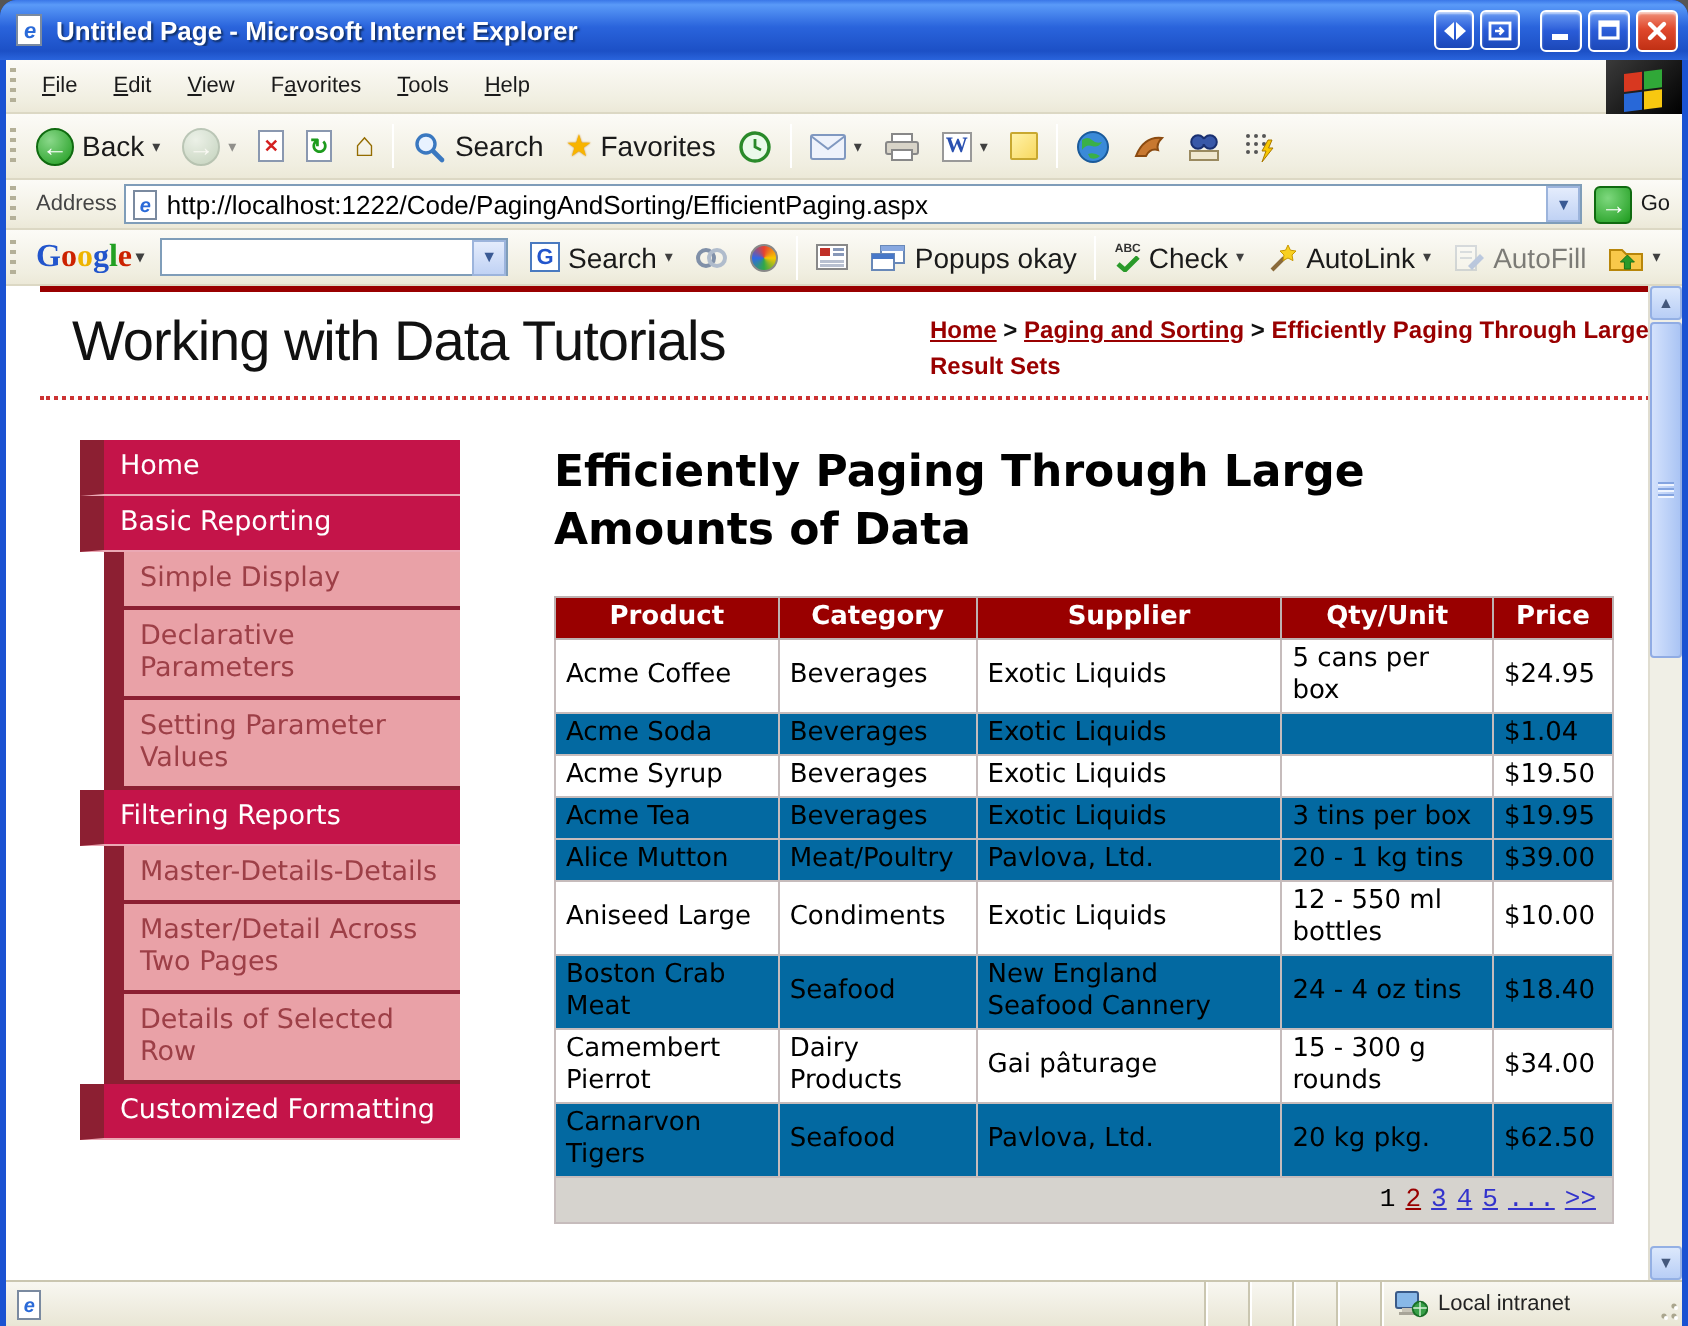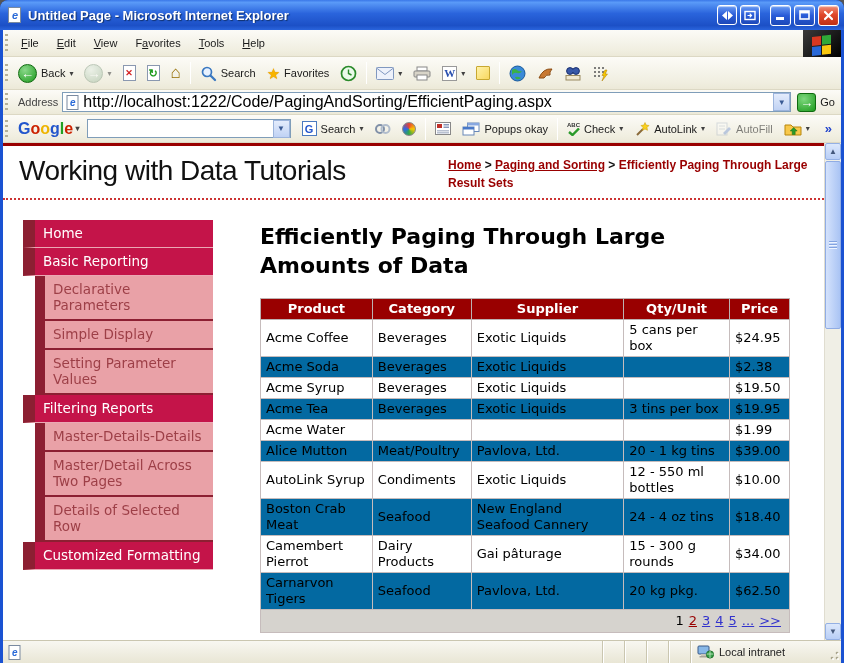--- a/index.html
+++ b/index.html
@@ -28,21 +28,21 @@
     display:flex; align-items:center; font-size:11px; color:#1a1a1a; position:relative; }
   .grip { width:3px; height:18px; margin:0 4px 0 2px; flex:none;
     background:repeating-linear-gradient(180deg,#b4b098 0 2px, transparent 2px 5px); }
   .menubar { height:27px; }
   .menu-item { padding:3px 9px; cursor:default; }
   .flagblock { position:absolute; right:0; top:0; width:38px; height:27px;
     background:linear-gradient(135deg,#3a3a3a,#000); display:flex; align-items:center; justify-content:center; }
   .toolbar { height:33px; gap:1px; padding-right:4px; }
   .tb-btn { display:flex; align-items:center; gap:4px; padding:3px 5px; border-radius:3px; white-space:nowrap; }
   .tb-btn.disabled { opacity:.55; }
-  .tb-lab { font-size:11px; }
+  .tb-lab { font-size:14px; }
   .tb-dd { font-size:8px; color:#404040; }
   .tb-sep { width:1px; height:22px; background:#c8c4ae; border-right:1px solid #fff; margin:0 3px; flex:none; }
   .tb-ic { display:inline-flex; align-items:center; justify-content:center; }
 
   .tb-circ { width:19px; height:19px; border-radius:50%; display:inline-flex; align-items:center;
     justify-content:center; color:#fff; font-size:13px; font-weight:bold; }
   .tb-circ-green { background:radial-gradient(circle at 35% 30%,#8ad88a,#1d9b1d); border:1px solid #0f6a0f; }
   .tb-circ-gray  { background:radial-gradient(circle at 35% 30%,#e4eee4,#a0bca0); border:1px solid #8aa08a; }
   .tb-doc { width:13px; height:16px; background:#fff; border:1px solid #8a98b0;
     display:inline-flex; align-items:center; justify-content:center; }
@@ -51,43 +51,43 @@
     font-family:"Liberation Serif", serif; }
   .tb-note { width:14px; height:14px; background:linear-gradient(135deg,#fff2a8,#f8d860);
     border:1px solid #c8a830; display:inline-block; border-radius:1px; }
   .tb-swirl { width:14px; height:14px; border-radius:50%; display:inline-block;
     background:conic-gradient(#e84030,#f8c800,#30a848,#3068e8,#e84030); border:1px solid #888; }
 
   .addressbar { height:25px; gap:4px; }
   .addr-label { color:#444; margin-left:2px; }
   .addr-box { flex:1; height:20px; background:#fff; border:1px solid #7f9db9; display:flex;
     align-items:center; padding-left:3px; gap:3px; }
-  .addr-input { flex:1; border:none; outline:none; font-size:16px; font-family:"Liberation Sans",sans-serif;
+  .addr-input { flex:1; border:none; outline:none; font-size:13px; font-family:"Liberation Sans",sans-serif;
     height:16px; color:#000; background:transparent; }
   .dd-btn { width:17px; height:18px; flex:none; background:linear-gradient(180deg,#e4ecfc,#c0d2f4);
     border:1px solid #9cb4dc; display:flex; align-items:center; justify-content:center;
     font-size:8px; color:#3a5a94; }
   .go-btn { display:flex; align-items:center; gap:4px; padding:0 6px 0 2px; }
   .go-box { width:19px; height:19px; border-radius:3px; color:#fff; font-weight:bold; font-size:13px;
     background:radial-gradient(circle at 35% 30%,#7ed87e,#1d9b1d); border:1px solid #0f6a0f;
     display:inline-flex; align-items:center; justify-content:center; }
 
   .googlebar { height:28px; gap:2px; }
-  .g-logo { font-family:Liberation Sans, sans-serif; font-weight:bold; font-size:16px; letter-spacing:0;
+  .g-logo { font-family:Liberation Serif, serif; font-weight:bold; font-size:16px; letter-spacing:0;
     padding:0 2px 0 4px; display:flex; align-items:center; }
   .g-input-box { width:212px; height:19px; background:#fff; border:1px solid #7f9db9; display:flex;
     align-items:center; margin:0 4px; }
   .g-input { flex:1; border:none; outline:none; height:15px; font-size:12px; background:transparent; }
   .gbox { width:15px; height:15px; background:#fff; border:1px solid #4a7ac0; color:#2255cc;
     font-weight:bold; font-size:11px; display:inline-flex; align-items:center; justify-content:center; }
   .more-chev { color:#2244cc; font-weight:bold; font-size:13px; padding:0 4px; }
 
   
   .viewport { flex:1; margin:0 3px; background:#fff; position:relative; overflow:hidden; }
-  .pagearea { position:absolute; left:0; top:0; width:821px; height:100%; overflow:hidden;
+  .pagearea { position:absolute; left:17px; top:0; width:821px; height:100%; overflow:hidden;
     font-family:"DejaVu Sans", sans-serif; }
   .page-top-line { height:3px; background:#990000; }
   .page-header { display:flex; justify-content:space-between; padding:6px 16px 6px 16px;
     border-bottom:2px dotted #cc3333; align-items:flex-start; }
   .site-title { font-family:"Liberation Sans",sans-serif; font-weight:400; font-size:28px; color:#111;
     margin-top:3px; letter-spacing:-0.5px; }
   .breadcrumb { width:360px; flex:none; font-weight:bold; font-size:12px; line-height:1.5;
     color:#111; padding-top:4px; font-family:"Liberation Sans",sans-serif; }
   .bc-link { color:#990000; text-decoration:underline; cursor:pointer; }
   .bc-sep { color:#111; }
@@ -103,21 +103,21 @@
 
   .main { margin-left:47px; width:540px; }
   .main-heading { font-weight:bold; font-size:22px; line-height:29px; color:#000; width:480px;
     margin:2px 0 18px 0; }
   table.grid { border-collapse:collapse; width:530px; font-size:13px; line-height:16px; }
   .grid th { background:#990000; color:#fff; font-weight:bold; text-align:center; padding:2px 4px;
     border:1px solid #bdb2b2; white-space:nowrap; }
   .grid td { border:1px solid #c6bcbc; padding:2px 5px; color:#000; vertical-align:middle; }
   .grid td:last-child { white-space:nowrap; }
   .grid tr.alt td { background:#0369a1; }
-  .grid .pager-cell { background:#d6d3ce; text-align:right; padding:3px 8px; }
+  .grid .pager-cell { background:#d6d3ce; text-align:right; padding:3px 8px;font-family:Liberation Mono, monospace; }
   .pg-cur { color:#000; margin-left:5px; }
   .pg-link { color:#3333cc; text-decoration:underline; cursor:pointer; margin-left:5px; }
   .pg-link.visited { color:#990000; }
 
   
   .scrollbar { position:absolute; right:0; top:0; bottom:0; width:17px; background:#f0efe6;
     border-left:1px solid #e0ddd0; display:flex; flex-direction:column; }
   .sc-btn { height:17px; flex:none; background:linear-gradient(180deg,#dce8fc,#b8cef6);
     border:1px solid #94b0e4; border-radius:2px; display:flex; align-items:center; justify-content:center;
     color:#44587c; font-size:8px; }
@@ -471,22 +471,22 @@
 
       <div class="page-header">
         <div class="site-title">Working with Data Tutorials</div>
         <div class="breadcrumb" id="breadcrumb"><span class="bc-link">Home</span><span class="bc-sep"> &gt; </span><span class="bc-link">Paging and Sorting</span><span class="bc-sep"> &gt; </span><span class="bc-cur">Efficiently Paging Through Large Result Sets</span></div>
       </div>
 
       <div class="page-body">
         <ul class="sidebar" id="sidebar">
             <li class="lvl1">Home</li>
             <li class="lvl1">Basic Reporting</li>
+            <li class="lvl2">Simple Display</li>
             <li class="lvl2">Declarative Parameters</li>
-            <li class="lvl2">Simple Display</li>
             <li class="lvl2">Setting Parameter Values</li>
             <li class="lvl1">Filtering Reports</li>
             <li class="lvl2">Master-Details-Details</li>
             <li class="lvl2">Master/Detail Across Two Pages</li>
             <li class="lvl2">Details of Selected Row</li>
             <li class="lvl1">Customized Formatting</li>
           </ul>
 
         <div class="main">
           <h2 class="main-heading">Efficiently Paging Through Large Amounts of Data</h2>
@@ -513,52 +513,45 @@
                   <td>Beverages</td>
                   <td>Exotic Liquids</td>
                   <td>5 cans per box</td>
                   <td>$24.95</td>
                 </tr>
                 <tr class="alt">
                   <td>Acme Soda</td>
                   <td>Beverages</td>
                   <td>Exotic Liquids</td>
                   <td></td>
-                  <td>$2.38</td>
+                  <td>$1.04</td>
                 </tr>
                 <tr>
                   <td>Acme Syrup</td>
                   <td>Beverages</td>
                   <td>Exotic Liquids</td>
                   <td></td>
                   <td>$19.50</td>
                 </tr>
                 <tr class="alt">
                   <td>Acme Tea</td>
                   <td>Beverages</td>
                   <td>Exotic Liquids</td>
                   <td>3 tins per box</td>
                   <td>$19.95</td>
                 </tr>
-                <tr>
-                  <td>Acme Water</td>
-                  <td></td>
-                  <td></td>
-                  <td></td>
-                  <td>$1.99</td>
-                </tr>
                 <tr class="alt">
                   <td>Alice Mutton</td>
                   <td>Meat/Poultry</td>
                   <td>Pavlova, Ltd.</td>
                   <td>20 - 1 kg tins</td>
                   <td>$39.00</td>
                 </tr>
                 <tr>
-                  <td>AutoLink Syrup</td>
+                  <td>Aniseed Large</td>
                   <td>Condiments</td>
                   <td>Exotic Liquids</td>
                   <td>12 - 550 ml bottles</td>
                   <td>$10.00</td>
                 </tr>
                 <tr class="alt">
                   <td>Boston Crab Meat</td>
                   <td>Seafood</td>
                   <td>New England Seafood Cannery</td>
                   <td>24 - 4 oz tins</td>

